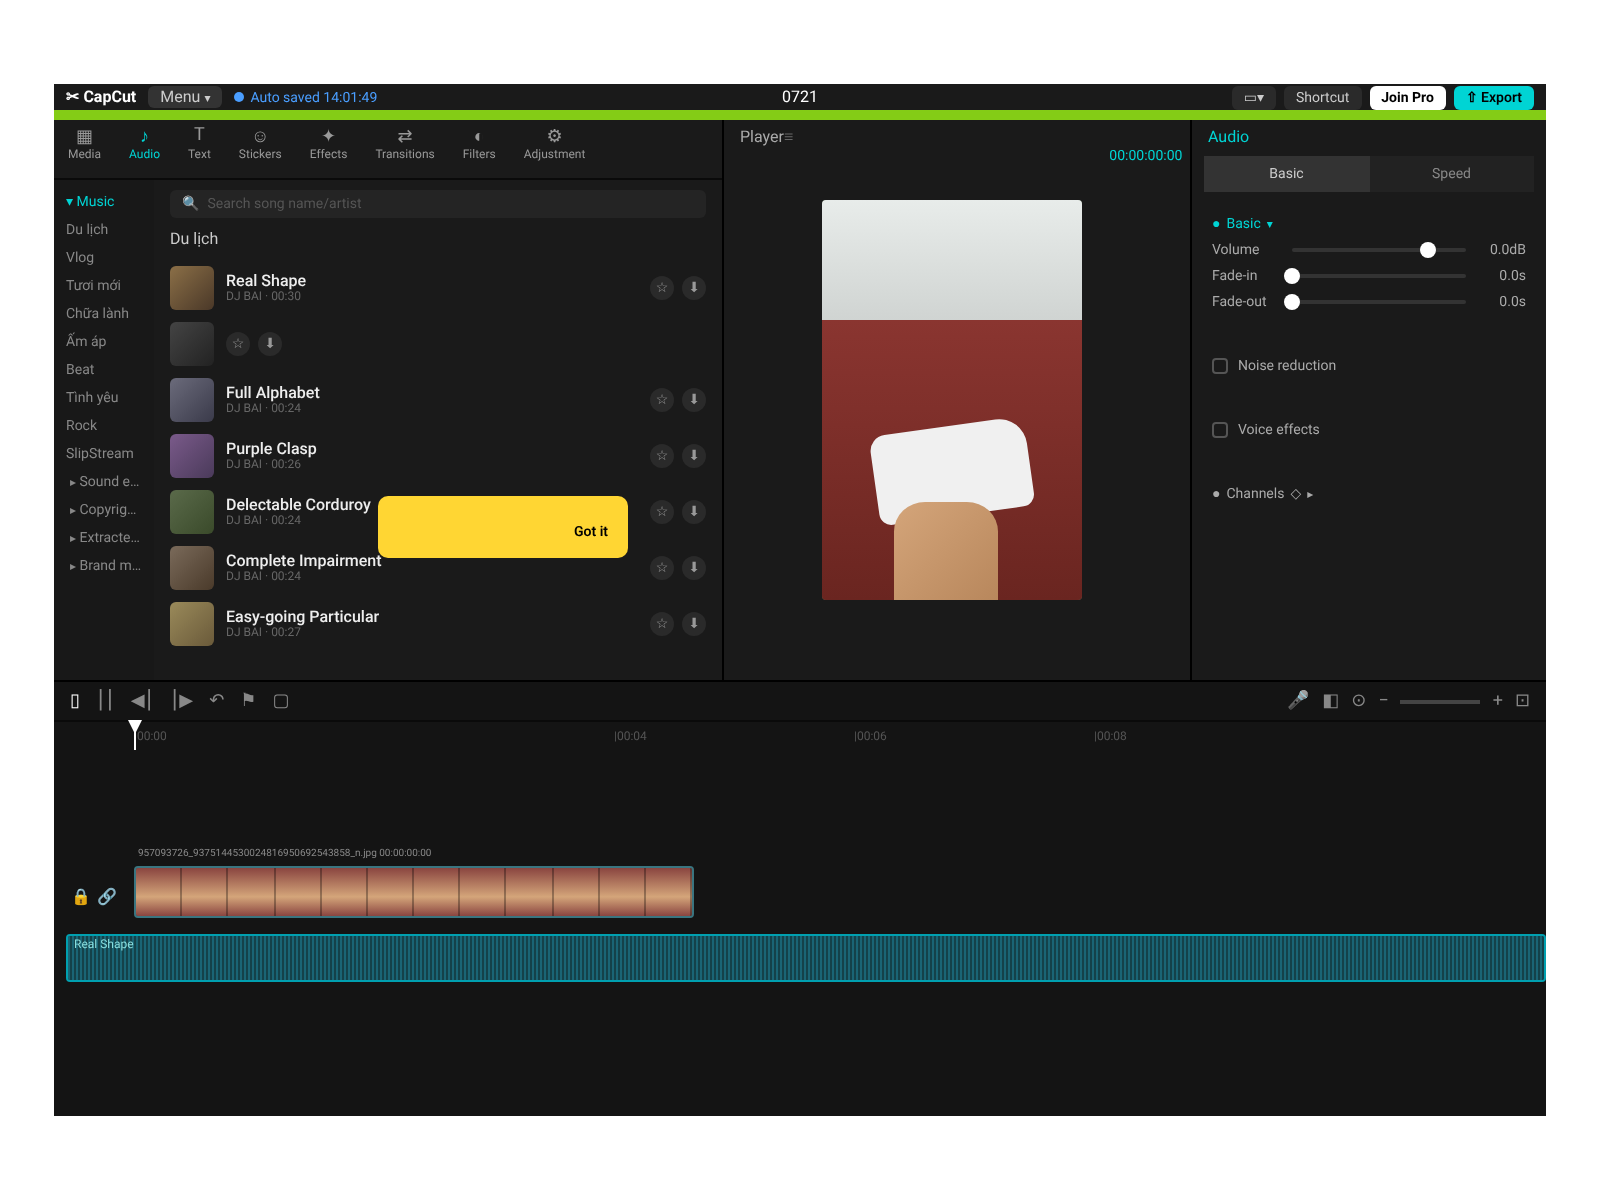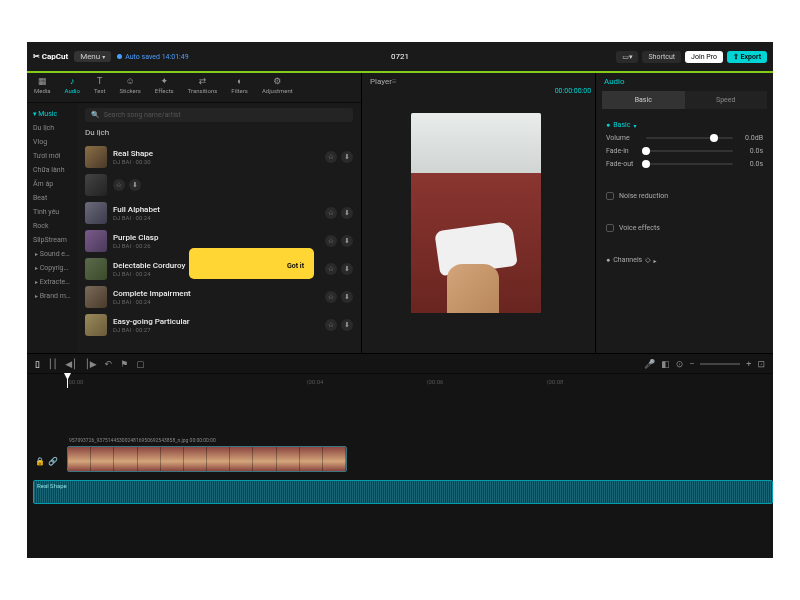--- a/index.html
+++ b/index.html
@@ -1,27 +1,27 @@
 <!DOCTYPE html>
 <html><head>
 <meta charset="utf-8">
 <style>
 *{margin:0;padding:0;box-sizing:border-box;font-family:-apple-system,BlinkMacSystemFont,"Segoe UI",Roboto,sans-serif}
 body{background:#0d0d0d;color:#ccc;font-size:9px;overflow:hidden;width:800px;height:600px}
 .outer{padding:42px 27px;background:#fff;width:800px;height:600px}
 .app{background:#0d0d0d;width:746px;height:516px;position:relative;overflow:hidden}
-.topbar{height:31px;background:#1a1a1a;display:flex;align-items:center;padding:0 6px;gap:6px;border-bottom:2px solid #84cc16}
+.topbar{height:18px;background:#1a1a1a;display:flex;align-items:center;padding:0 6px;gap:6px;border-bottom:5px solid #84cc16}
 .logo{font-size:8px;font-weight:bold;color:#fff}
 .menu-btn{background:#333;padding:1px 6px;border-radius:3px;font-size:8px;display:flex;align-items:center;gap:2px}
 .autosave{color:#4a9eff;font-size:7px;display:flex;align-items:center;gap:3px}
 .dot{width:5px;height:5px;background:#4a9eff;border-radius:50%}
 .title-center{position:absolute;left:50%;transform:translateX(-50%);font-size:8px;color:#fff}
 .topbar-right{margin-left:auto;display:flex;gap:4px;align-items:center}
 .tb-btn{background:#2a2a2a;padding:2px 6px;border-radius:3px;font-size:7px;color:#ccc}
-.tb-btn.light{background:#fff;color:#000;font-weight:400}
+.tb-btn.light{background:#fff;color:#000;font-weight:700}
 .tb-btn.accent{background:#00d4d4;color:#000;font-weight:600}
 .main{display:flex;height:280px}
 .left{width:335px;background:#1a1a1a;display:flex;flex-direction:column;border-right:1px solid #000}
 .tabs{display:flex;height:30px;border-bottom:1px solid #0a0a0a}
 .tab{flex:0 0 auto;padding:3px 7px;display:flex;flex-direction:column;align-items:center;gap:1px;font-size:6px;color:#999;cursor:pointer}
 .tab.active{color:#00d4d4}
 .tab-icon{width:10px;height:10px;display:flex;align-items:center;justify-content:center;font-size:9px}
 .left-body{display:flex;flex:1;overflow:hidden}
 .sidebar{width:50px;background:#181818;padding:4px 0;overflow-y:auto}
 .side-item{padding:3px 6px;font-size:7px;color:#888;cursor:pointer;white-space:nowrap;overflow:hidden;text-overflow:ellipsis}

